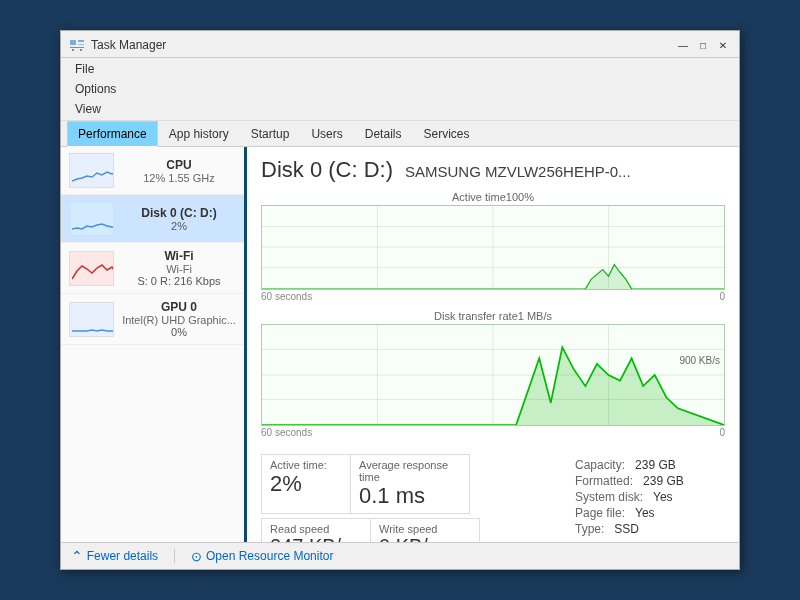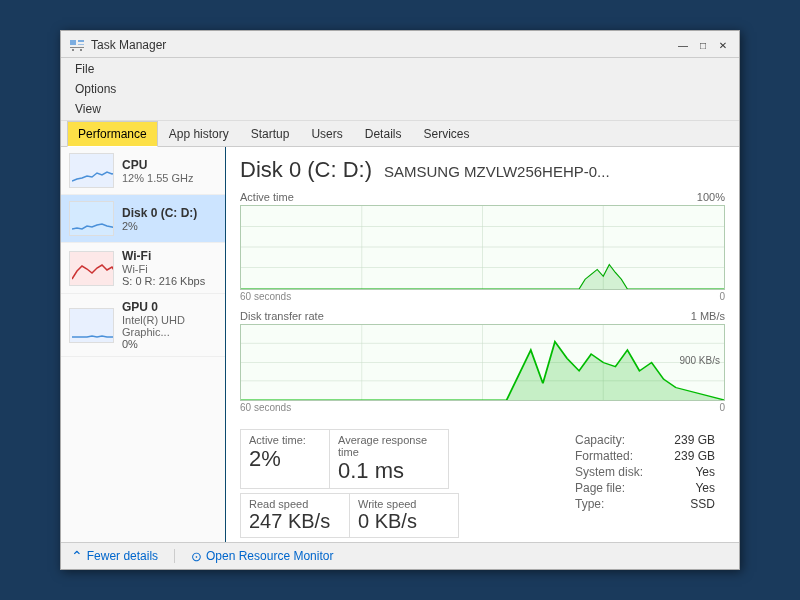--- a/index.html
+++ b/index.html
@@ -82,38 +82,39 @@
     .tab {
       padding: 5px 10px;
       font-size: 12px;
       cursor: pointer;
       color: #333;
       border: 1px solid transparent;
       margin-bottom: -1px;
     }
     
     .tab.active {
-      background: #fde047;
+      background: #7dd3fc;
       border: 1px solid #ccc;
       border-bottom-color: #fff;
       color: #000;
     }
     
     .content-area {
       display: flex;
       flex: 1;
       overflow: hidden;
       background: #fff;
     }
     
     .left-panel {
-      width: 165px;
+      width: 186px;
       background: #fafafa;
-      border-right: 1px solid #0c4a6e;
+      border-right: 3px solid #0c4a6e;
       overflow-y: auto;
+      text-align: center;
     }
     
     .left-item {
       display: flex;
       align-items: center;
       padding: 6px 8px;
       cursor: pointer;
       border-bottom: 1px solid #eee;
       gap: 8px;
     }
@@ -174,21 +175,21 @@
       font-size: 15px;
       color: #404040;
     }
     
     .chart-section {
       margin-bottom: 8px;
     }
     
     .chart-label-row {
       display: flex;
-      justify-content: space-between;
+      justify-content: center;
       font-size: 11px;
       color: #666;
       margin-bottom: 2px;
     }
     
     .chart-container {
       position: relative;
       background: #f8fef8;
       border: 1px solid #b0ccb0;
       height: 85px;
@@ -222,21 +223,20 @@
       flex-direction: column;
       justify-content: flex-start;
       padding: 4px 10px;
       font-size: 12px;
       color: #333;
       min-width: 160px;
     }
     
     .stats-right-row {
       display: flex;
-      justify-content: space-between;
       gap: 10px;
       margin-bottom: 2px;
     }
     
     .stats-right-label { color: #666; }
     .stats-right-value { color: #333; font-weight: 400; }
     
     .bottom-bar {
       display: flex;
       align-items: center;
@@ -397,21 +397,21 @@
           <span>60 seconds</span>
           <span>0</span>
         </div>
       </div>
 
       <div class="chart-section">
         <div class="chart-label-row">
           <span>Disk transfer rate</span>
           <span>1 MB/s</span>
         </div>
-        <div class="chart-container" style="height: 77px; position: relative;">
+        <div class="chart-container" style="height: 102px; position: relative;">
           <div style="position: absolute; right: 4px; top: 30px; font-size: 10px; color: #666; z-index:2;">900 KB/s</div>
           <svg class="chart-canvas" viewBox="0 0 400 90" preserveAspectRatio="none">
             <line x1="0" y1="22" x2="400" y2="22" stroke="#c8dcc8" stroke-width="0.5"></line>
             <line x1="0" y1="45" x2="400" y2="45" stroke="#c8dcc8" stroke-width="0.5"></line>
             <line x1="0" y1="67" x2="400" y2="67" stroke="#c8dcc8" stroke-width="0.5"></line>
             <line x1="100" y1="0" x2="100" y2="90" stroke="#c8dcc8" stroke-width="0.5"></line>
             <line x1="200" y1="0" x2="200" y2="90" stroke="#c8dcc8" stroke-width="0.5"></line>
             <line x1="300" y1="0" x2="300" y2="90" stroke="#c8dcc8" stroke-width="0.5"></line>
 
             <polygon class="transfer-fill" points="220,90 230,60 240,30 250,70 260,20 270,40 280,55 290,35 300,45 310,50 320,30 330,55 340,45 350,65 360,75 400,90 220,90" style="fill: rgba(0,180,0,0.2)"></polygon>

